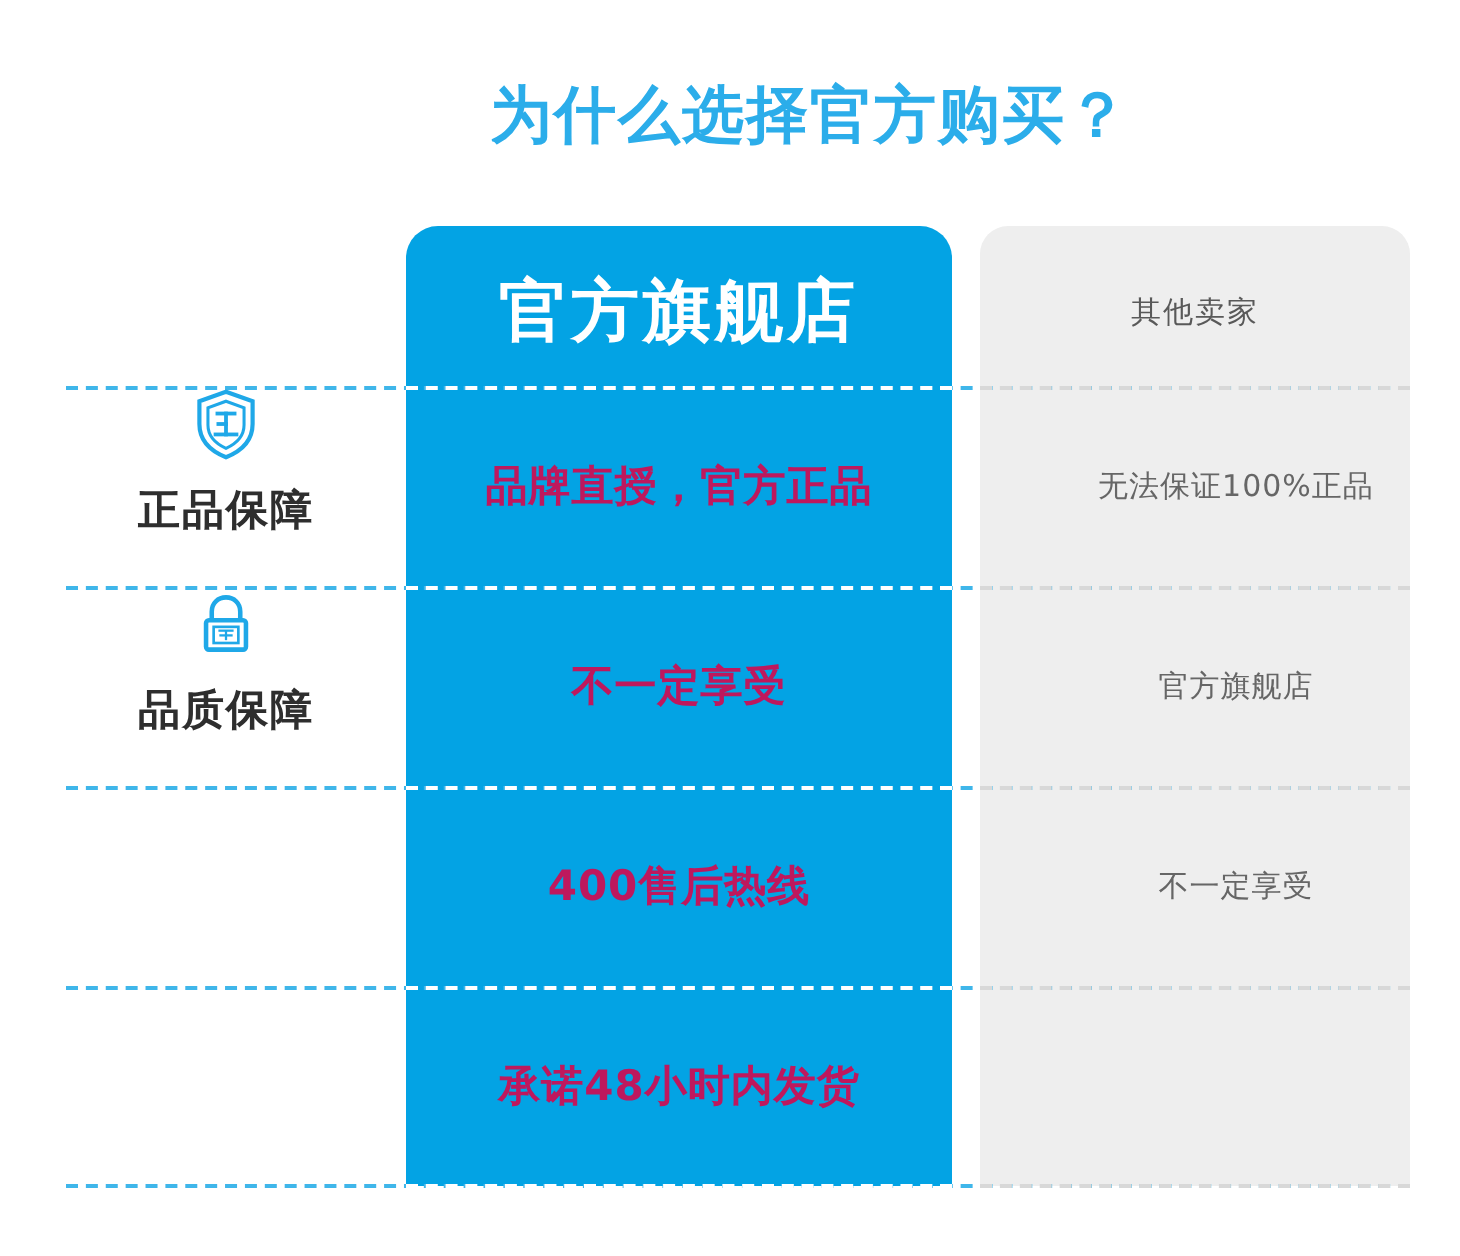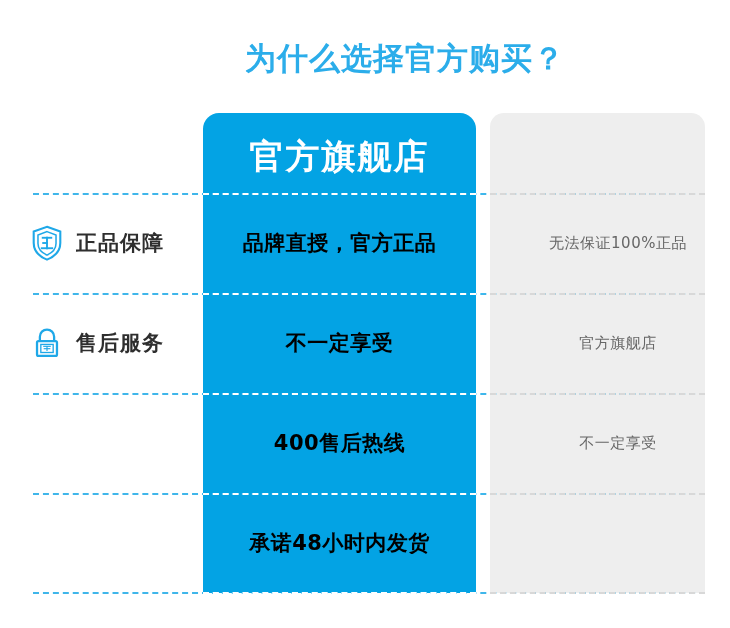--- a/index.html
+++ b/index.html
@@ -127,20 +127,21 @@
 
   .row-label {
     position: absolute;
     left: 28px;
     top: 0;
     width: 170px;
     height: 100px;
     display: flex;
     align-items: center;
     gap: 10px;
+    flex-direction: column;
   }
   .row-icon {
     width: 38px;
     height: 38px;
     flex: 0 0 38px;
     display: block;
   }
   .row-icon svg { display: block; }
   .row-label-text {
     font-size: 21px;
@@ -152,21 +153,21 @@
 
   .cell-official {
     position: absolute;
     left: 203px;
     top: 0;
     width: 273px;
     height: 100px;
     display: flex;
     align-items: center;
     justify-content: center;
-    color: #000000;
+    color: #be185d;
     font-size: 21px;
     font-weight: bold;
     letter-spacing: 0.5px;
     white-space: nowrap;
   }
 
   .cell-other {
     position: absolute;
     left: 490px;
     top: 0;
@@ -206,20 +207,21 @@
   <div class="divider" style="top:493px">
     <div class="seg-blue"></div>
     <div class="seg-gray"></div>
   </div>
   <div class="divider" style="top:592px">
     <div class="seg-blue"></div>
     <div class="seg-gray"></div>
   </div>
 
   <div class="hdr-official">官方旗舰店</div>
+  <div class="hdr-other">其他卖家</div>
 
   <div class="row" style="top:193px">
     <div class="row-label">
       <span class="row-icon">
         <svg viewBox="0 0 40 40" width="38" height="38">
           <path d="M20 3 L34 8 V20 C34 29 27.5 34.5 20 37.5 C12.5 34.5 6 29 6 20 V8 Z" fill="none" stroke="#1fa8e8" stroke-width="2.2"></path>
           <path d="M20 8 L29.5 11.5 V20.5 C29.5 26.5 25 30.5 20 32.8 C15 30.5 10.5 26.5 10.5 20.5 V11.5 Z" fill="none" stroke="#1fa8e8" stroke-width="1.6"></path>
           <g stroke="#1fa8e8" stroke-width="2" stroke-linecap="square">
             <line x1="15.5" y1="14.5" x2="24.5" y2="14.5"></line>
             <line x1="20" y1="14.5" x2="20" y2="25.5"></line>
@@ -241,21 +243,21 @@
           <path d="M12.5 18 V13.5 C12.5 9 15.8 6 20 6 C24.2 6 27.5 9 27.5 13.5 V18" fill="none" stroke="#1fa8e8" stroke-width="2.4"></path>
           <rect x="9.5" y="18" width="21" height="15.5" rx="1.5" fill="none" stroke="#1fa8e8" stroke-width="2.4"></rect>
           <rect x="13.5" y="21.5" width="13" height="8.5" fill="none" stroke="#1fa8e8" stroke-width="1.4"></rect>
           <g stroke="#1fa8e8" stroke-width="1.2">
             <line x1="16" y1="23.5" x2="24" y2="23.5"></line>
             <line x1="20" y1="23.5" x2="20" y2="28.5"></line>
             <line x1="16.5" y1="26" x2="23.5" y2="26"></line>
           </g>
         </svg>
       </span>
-      <span class="row-label-text">售后服务</span>
+      <span class="row-label-text">品质保障</span>
     </div>
     <div class="cell-official">不一定享受</div>
     <div class="cell-other">官方旗舰店</div>
   </div>
 
   <div class="row" style="top:393px">
     <div class="cell-official">400售后热线</div>
     <div class="cell-other">不一定享受</div>
   </div>
 

